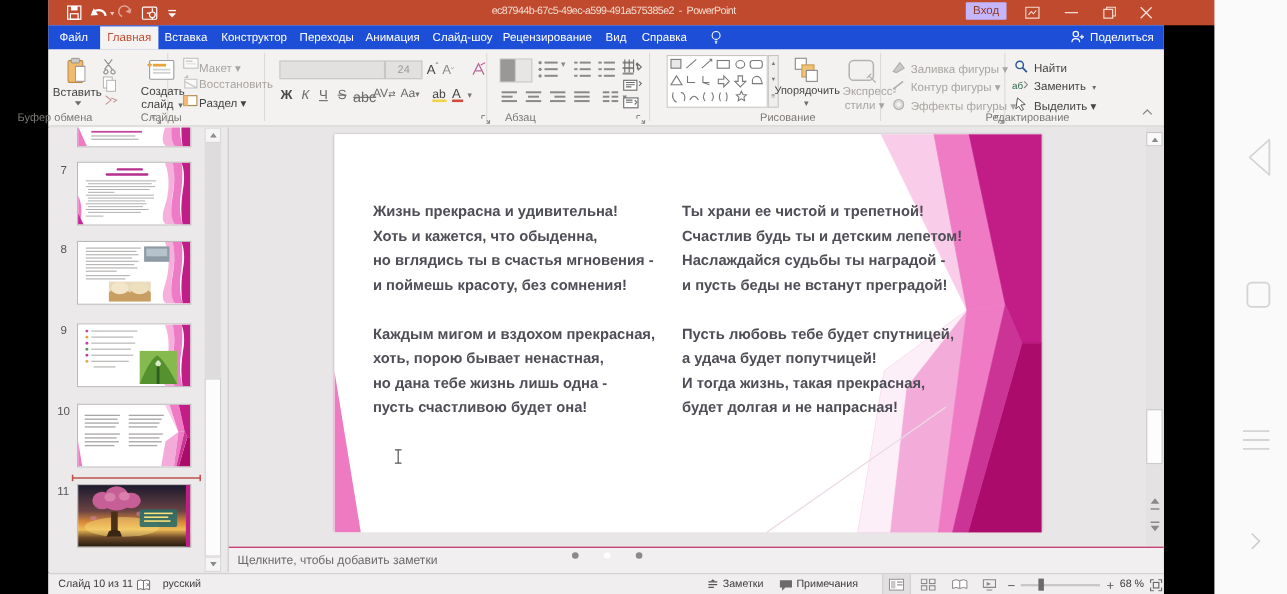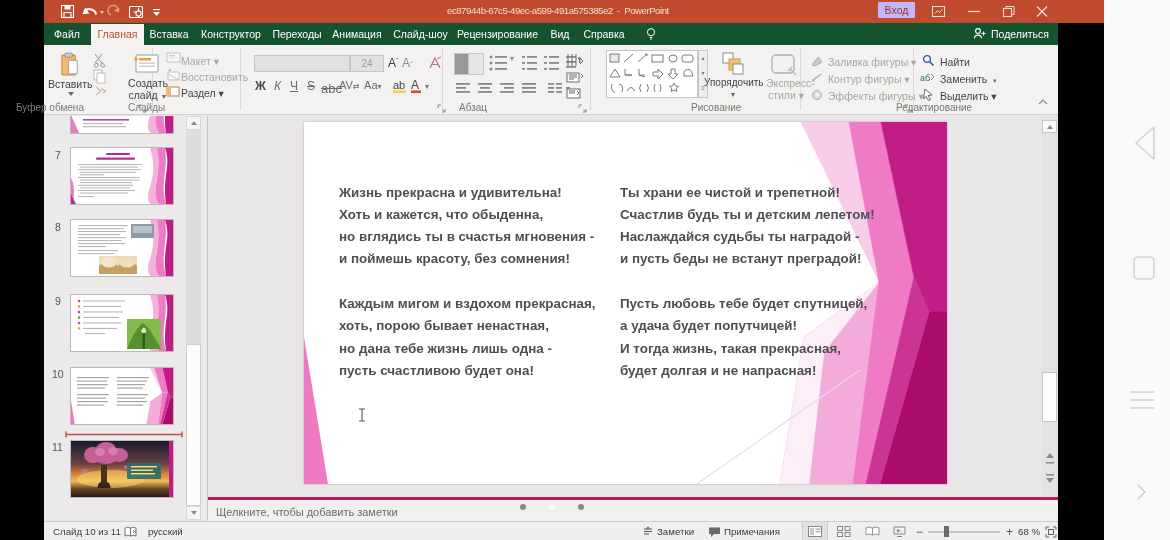--- a/index.html
+++ b/index.html
@@ -5,39 +5,39 @@
 * { margin:0; padding:0; box-sizing:border-box; }
 html,body { width:1170px; height:540px; overflow:hidden; background:#000; }
 body { font-family:"Liberation Sans", sans-serif; }
 #screen { position:absolute; top:0; left:0; width:1170px; height:540px; background:#000; }
 #app { position:absolute; left:44px; top:0; width:1014px; height:540px; background:#e8e6e6; }
 
 #titlebar { position:absolute; left:0; top:0; width:1122px; height:23px; background:#bf4a2d; }
 #title-text { position:absolute; top:5px; left:403px; font-size:9.7px; color:#f6dcd2; white-space:nowrap; letter-spacing:-0.5px; }
 #vhod { position:absolute; left:834px; top:2px; width:37px; height:16px; background:#c4b5fd; color:#8f3a22; font-size:10.5px; text-align:center; line-height:16px; border-radius:1px; }
 
-#tabs { position:absolute; left:0; top:23px; width:1014px; height:22px; background:#14532d; }
+#tabs { position:absolute; left:0; top:23px; width:1014px; height:22px; background:#1d4ed8; }
 .tab { position:absolute; top:0; height:22px; color:#fff; font-size:10.5px; line-height:23px; text-align:center; white-space:nowrap; }
 #tab-active { position:absolute; left:47px; top:1px; width:53px; height:21px; background:#f5f3f2; color:#c24f30; font-size:10.5px; line-height:21px; text-align:center; }
 
 #ribbon { position:absolute; left:0; top:45px; width:1014px; height:70px; background:#f4f2f1; border-bottom:1px solid #d2cfce; }
 .grouplabel { position:absolute; top:57px; font-size:10px; color:#7a7774; width:120px; text-align:left; }
 .gsep { position:absolute; top:3px; height:62px; width:1px; background:#dcdad8; }
 .rlabel { position:absolute; font-size:10.5px; color:#444; }
 .glabel { position:absolute; font-size:10.5px; color:#a8a5a2; }
 
 #content { position:absolute; left:0; top:116px; width:1014px; height:382px; }
 #thumbpane { position:absolute; left:0; top:0; width:163px; height:404px; background:#ebe9e9; overflow:hidden; }
 #paneborder { position:absolute; left:163px; top:0; width:1px; height:404px; background:#c6c4c3; }
 .thumb { position:absolute; left:26px; width:104px; height:58px; background:#fff; border:1px solid #bbb8b7; }
 .tnum { position:absolute; font-size:10.5px; color:#555; }
 #editor { position:absolute; left:164px; top:0; width:850px; height:382px; background:#e8e6e6; }
 #slide { position:absolute; left:96px; top:5.5px; width:643px; height:362px; background:#fff; box-shadow:0 0 2px rgba(150,120,140,.6); }
 
-#notes { position:absolute; left:164px; top:497px; width:850px; height:24px; background:#f1efef; border-top:3px solid #be185d; }
+#notes { position:absolute; left:164px; top:497px; width:850px; height:24px; background:#f1efef; border-top:1px solid #be185d; }
 #notes-text { position:absolute; left:8px; top:6px; font-size:11px; color:#6b6b6b; }
 
 #statusbar { position:absolute; left:0; top:521px; width:1014px; height:19px; background:#f0eeee; border-top:1px solid #cfcdcc; font-size:9.7px; color:#3c3c3c; }
 
 #navbar { position:absolute; left:1104px; top:0; width:66px; height:540px; background:#fbfafa; }
 .abs { position:absolute; }
 svg { display:block; }
 </style>
 </head>
 <body>

